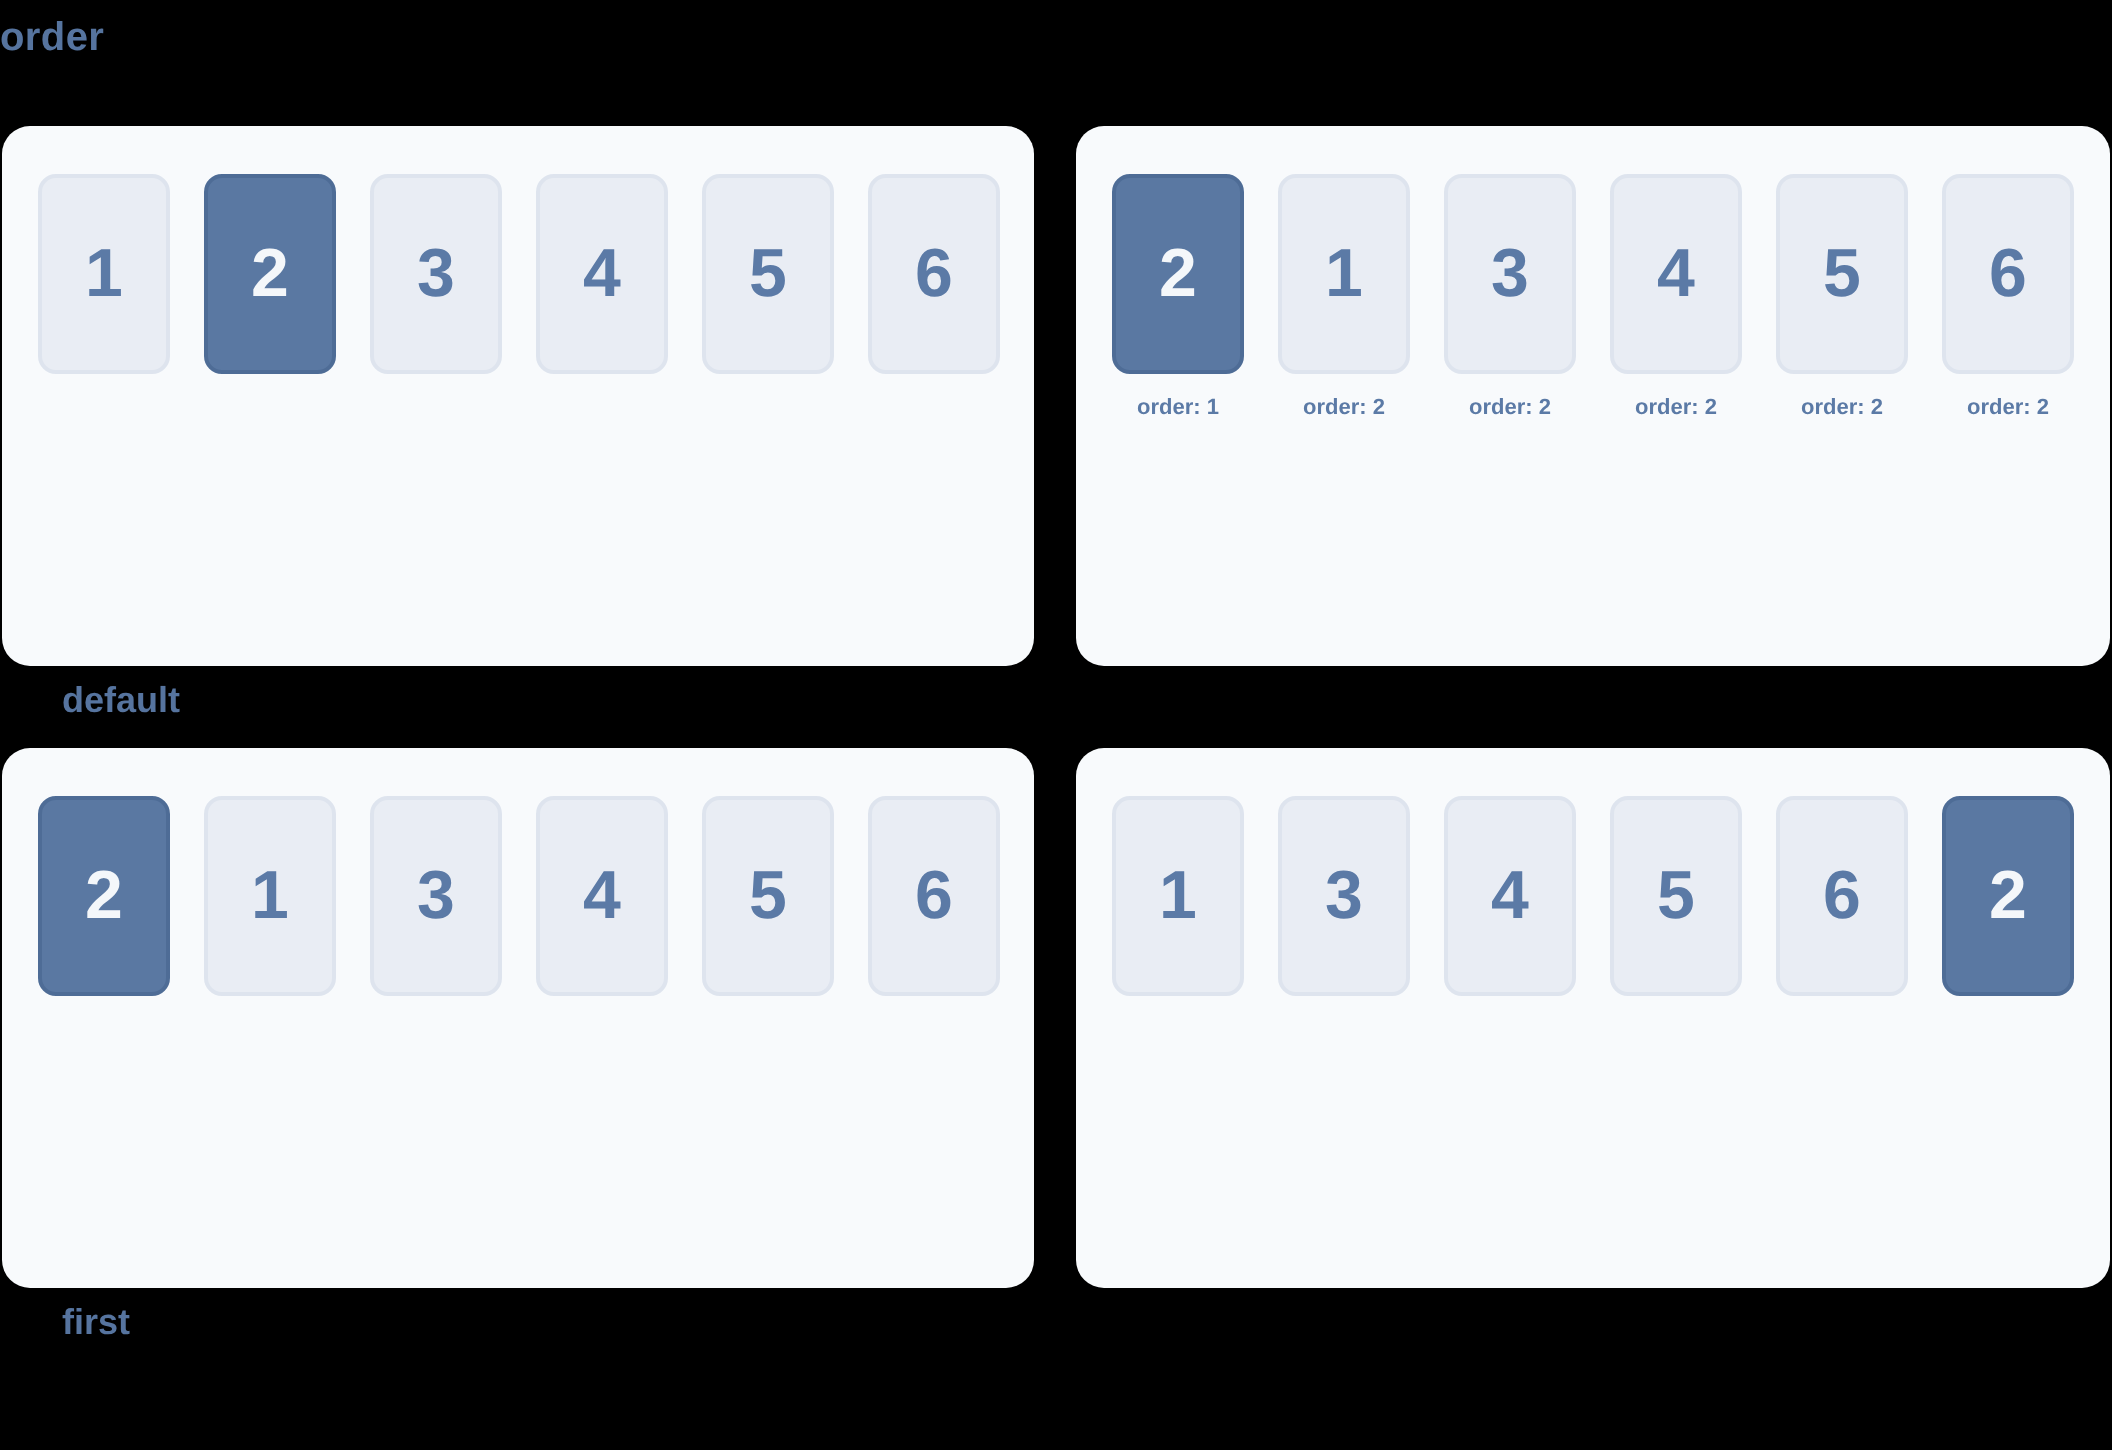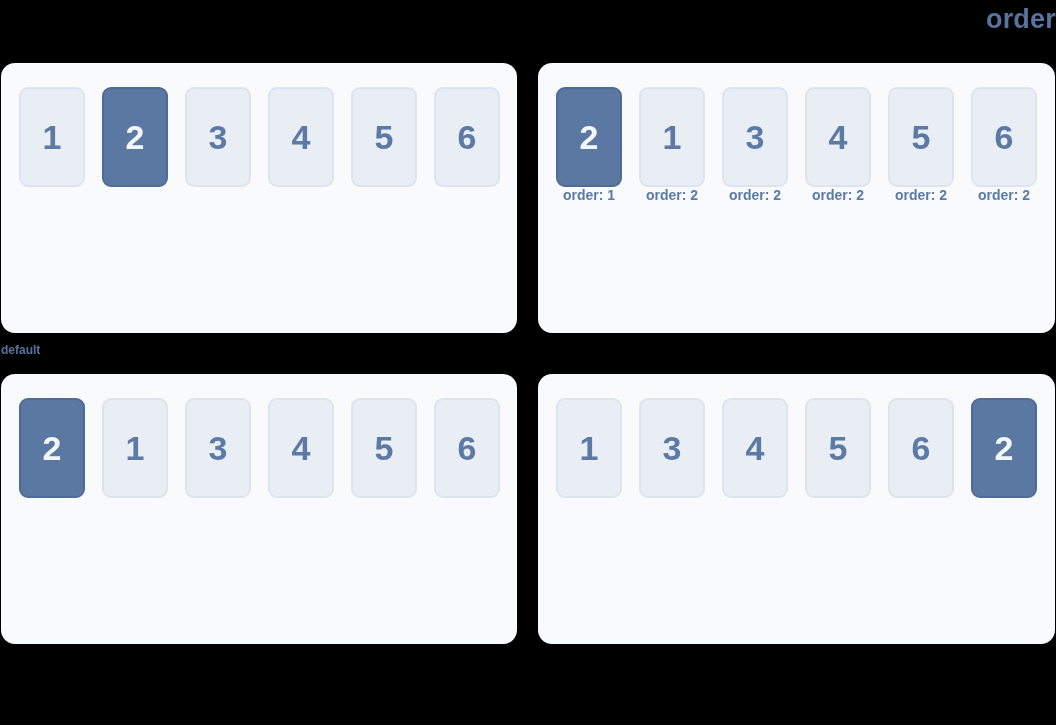--- a/index.html
+++ b/index.html
@@ -11,22 +11,22 @@
     width: 1056px;
     height: 725px;
     overflow: hidden;
     background: var(--background, #000000);
     font-family: "Liberation Sans", "DejaVu Sans", sans-serif;
   }
   .page-title {
     margin: 0;
     height: 63px;
     padding-top: 3px;
-    text-align: right;
-    font-size: 27px;
+    text-align: left;
+    font-size: 20px;
     line-height: 33px;
     font-weight: 700;
     color: var(--accent_text, #56749f);
     letter-spacing: 0.2px;
   }
   .demo-grid {
     display: grid;
     grid-template-columns: 516px 517px;
     column-gap: 21px;
     row-gap: 14px;
@@ -60,32 +60,33 @@
     border-color: var(--highlight_border, #4e6c96);
     color: var(--highlight_text, #f4f7fa);
   }
   .flex-item-wrap {
     flex: 0 0 auto;
     display: flex;
     flex-direction: column;
     align-items: center;
   }
   .order-sublabel {
-    margin-top: 0;
-    font-size: 14px;
+    margin-top: 11px;
+    font-size: 11px;
     font-weight: 600;
     color: var(--item_text, #5b7aa6);
     white-space: nowrap;
   }
   .demo-caption {
     margin-top: 7px;
-    font-size: 12px;
+    font-size: 18px;
     line-height: 20px;
     font-weight: 700;
     color: var(--accent_text, #56749f);
+    padding-left: 30px;
   }
 </style>
 </head>
 <body>
 
 <h1 class="page-title">order</h1>
 
 <div class="demo-grid">
 
   <section class="demo">
@@ -131,20 +132,21 @@
 
   <section class="demo">
     <div class="demo-panel">
       <div class="flex-item-box highlight">2</div>
       <div class="flex-item-box">1</div>
       <div class="flex-item-box">3</div>
       <div class="flex-item-box">4</div>
       <div class="flex-item-box">5</div>
       <div class="flex-item-box">6</div>
     </div>
+    <div class="demo-caption">first</div>
   </section>
 
   <section class="demo">
     <div class="demo-panel">
       <div class="flex-item-box">1</div>
       <div class="flex-item-box">3</div>
       <div class="flex-item-box">4</div>
       <div class="flex-item-box">5</div>
       <div class="flex-item-box">6</div>
       <div class="flex-item-box highlight">2</div>

